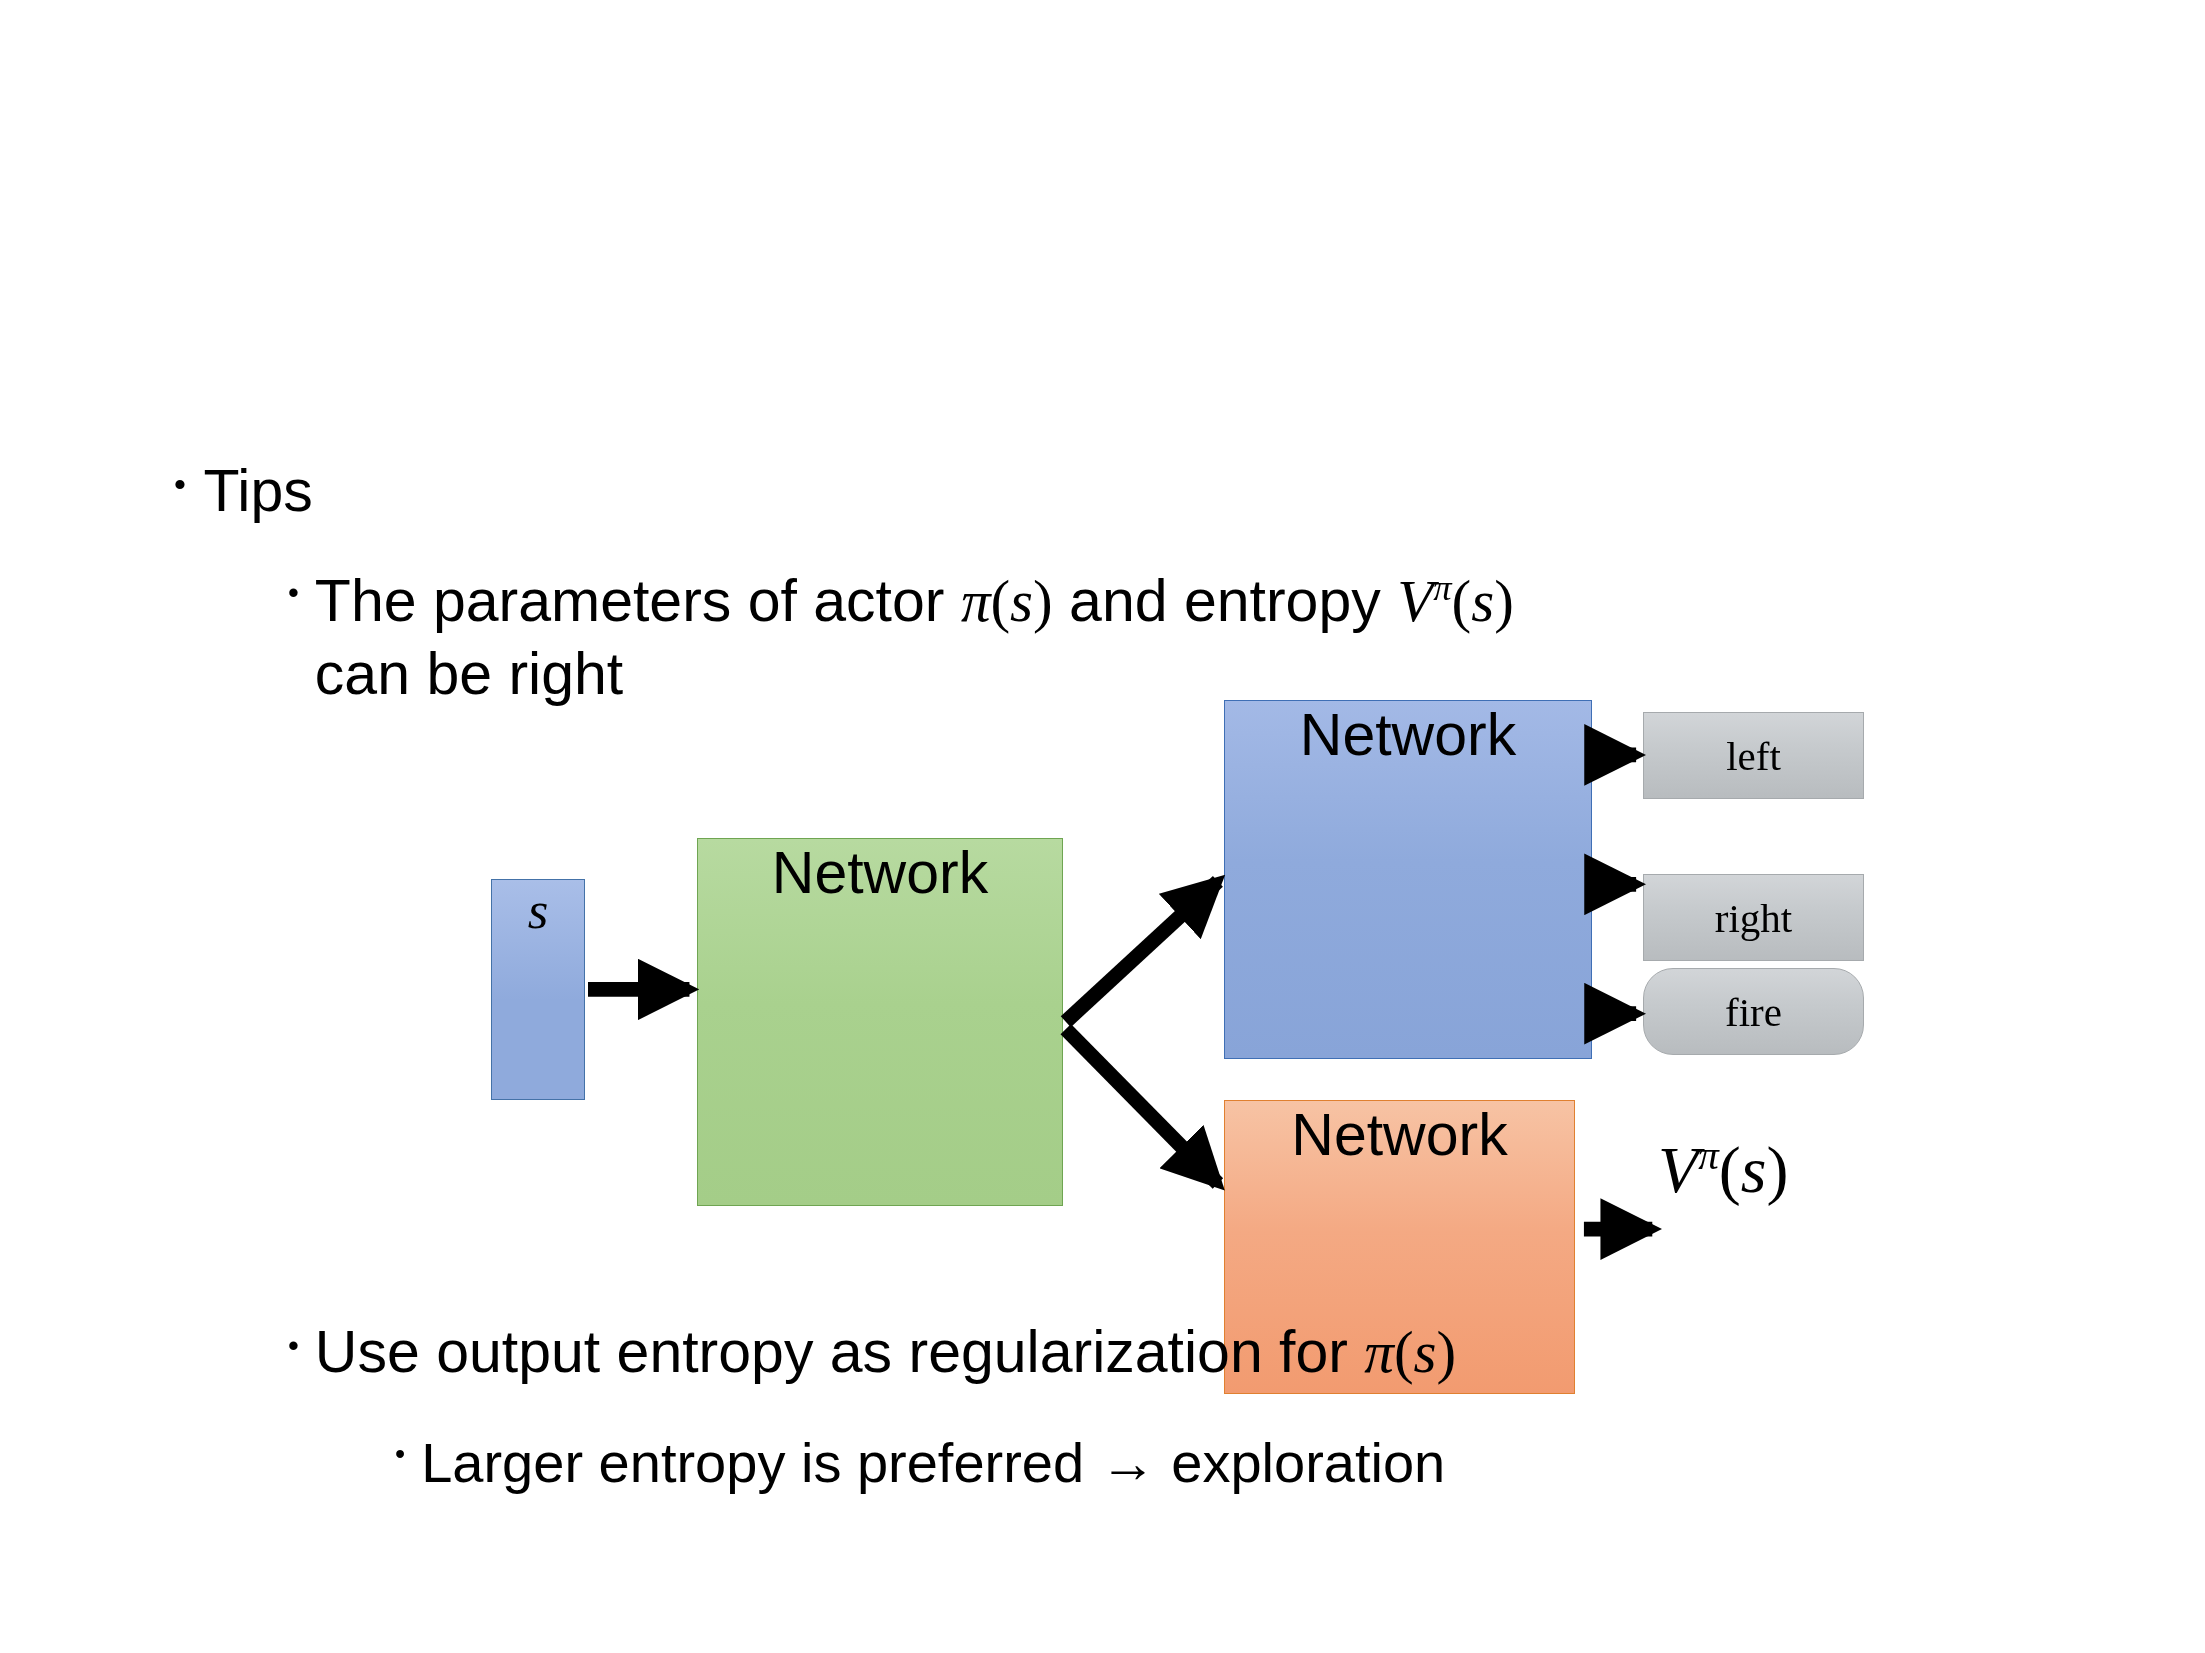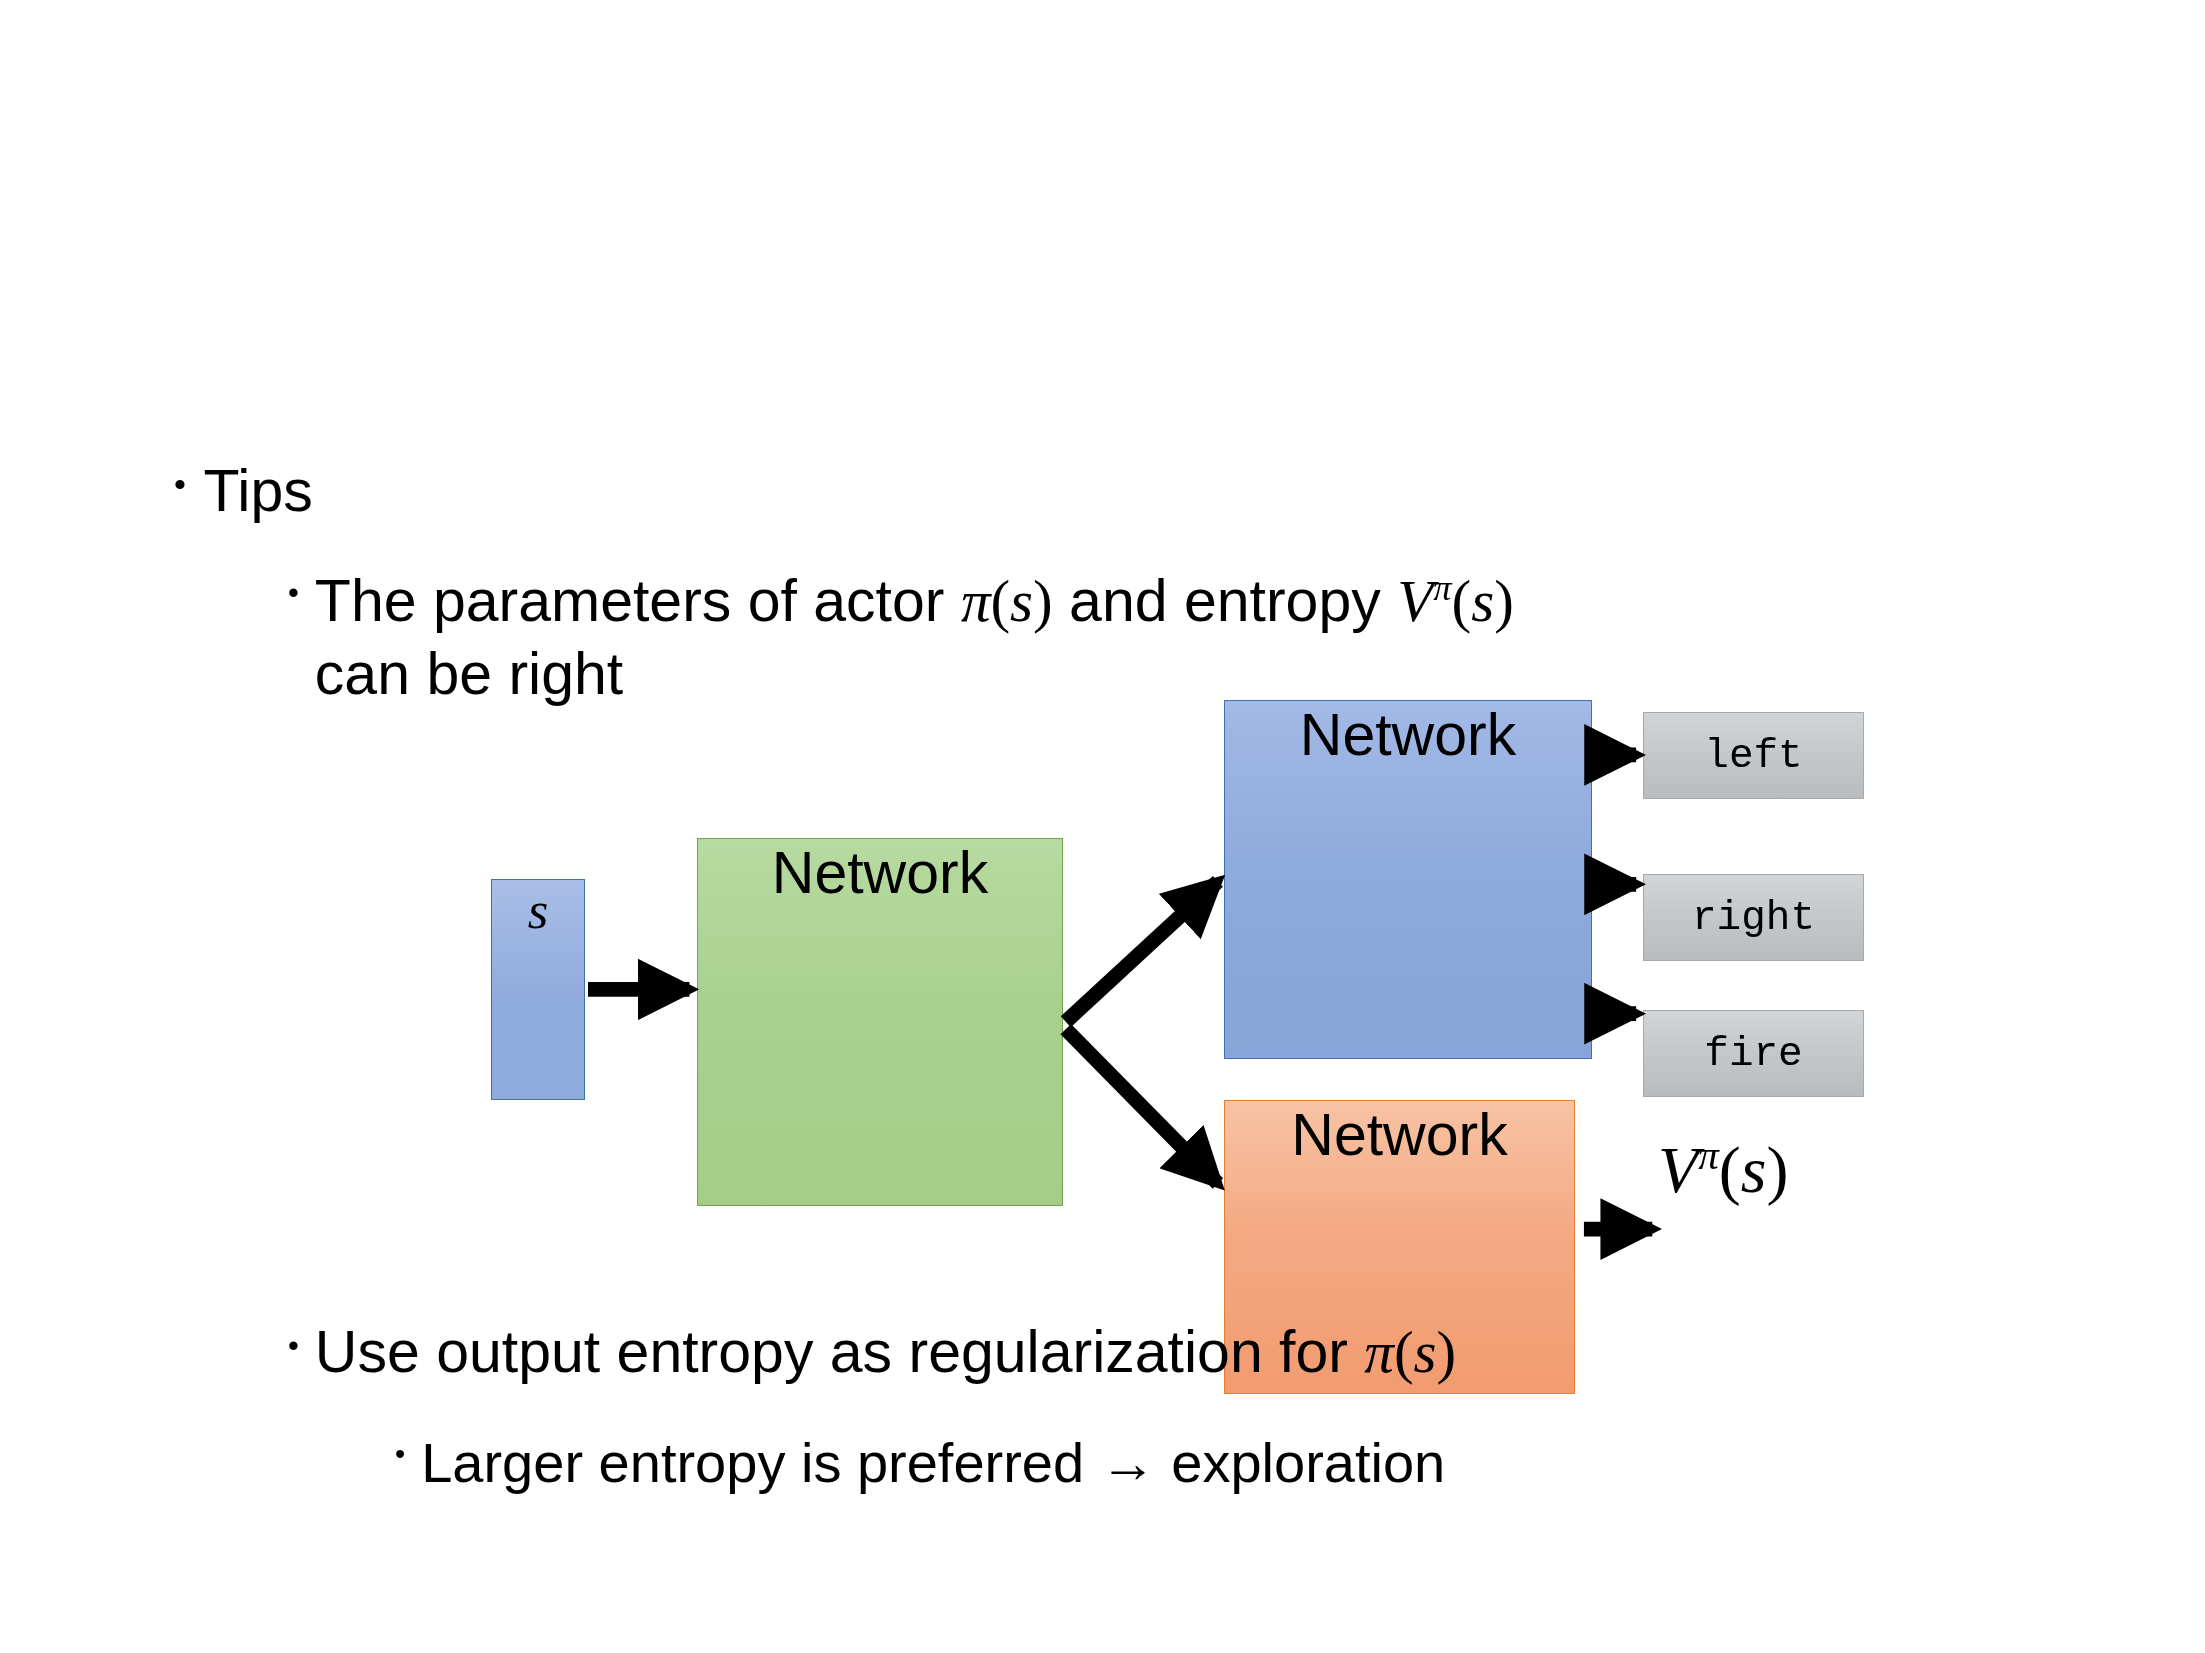--- a/index.html
+++ b/index.html
@@ -150,27 +150,27 @@
   .gbox {
     position: absolute;
     box-sizing: border-box;
     display: flex;
     align-items: center;
     justify-content: center;
     width: 221px;
     height: 87px;
     background: linear-gradient(180deg, #d2d5d8 0%, #c6cacd 40%, #b8bcbf 100%);
     border: 1.5px solid #a6aaad;
-    font-family: Liberation Mono, monospace;
+    font-family: Liberation Serif, serif;
     font-size: 41px;
     color: #000000;
   }
   #gbox-left  { left: 1643px; top: 712px;  }
   #gbox-right { left: 1643px; top: 874px; }
-  #gbox-fire  { left: 1643px; top: 1010px; }
+  #gbox-fire  { left: 1643px; top: 968px; border-radius: 30px; }
 
   
   #arrows {
     position: absolute;
     left: 0;
     top: 0;
     width: 2205px;
     height: 1654px;
     pointer-events: none;
   }

